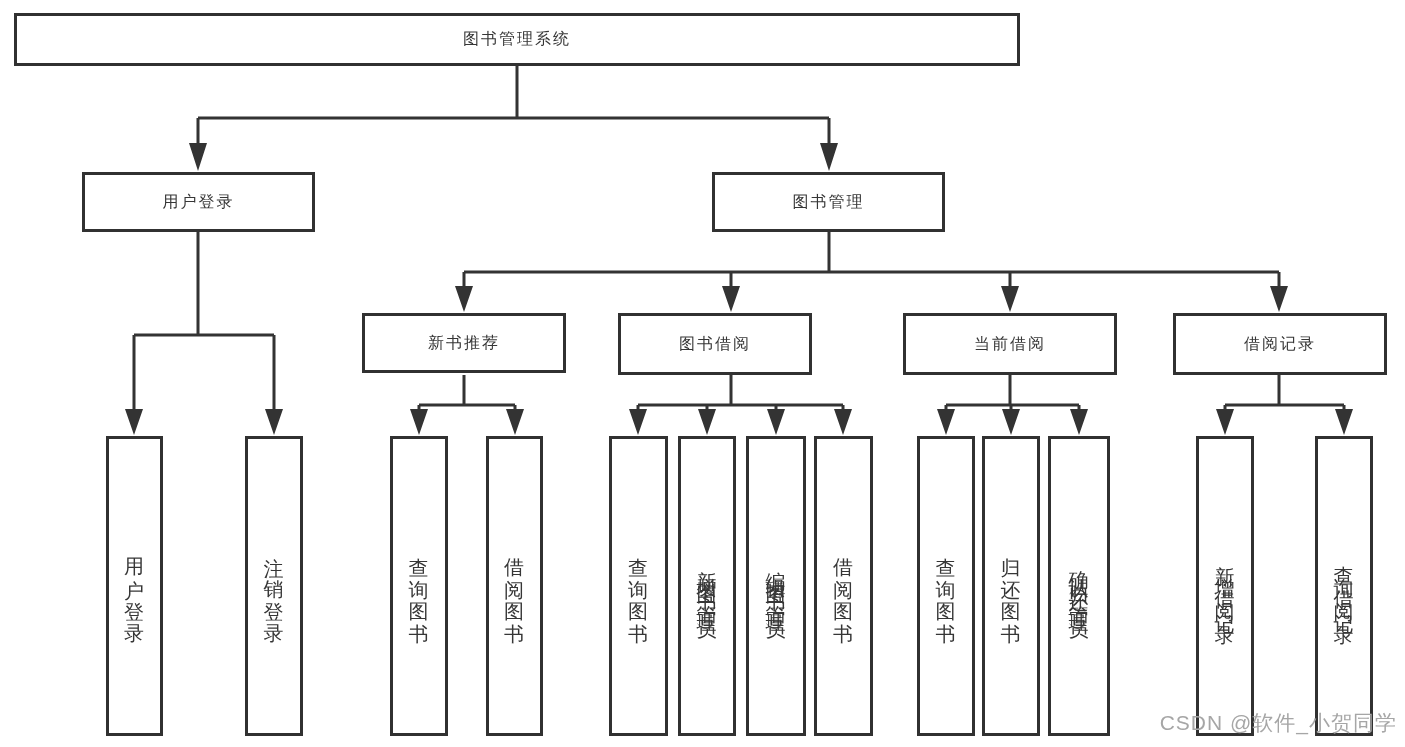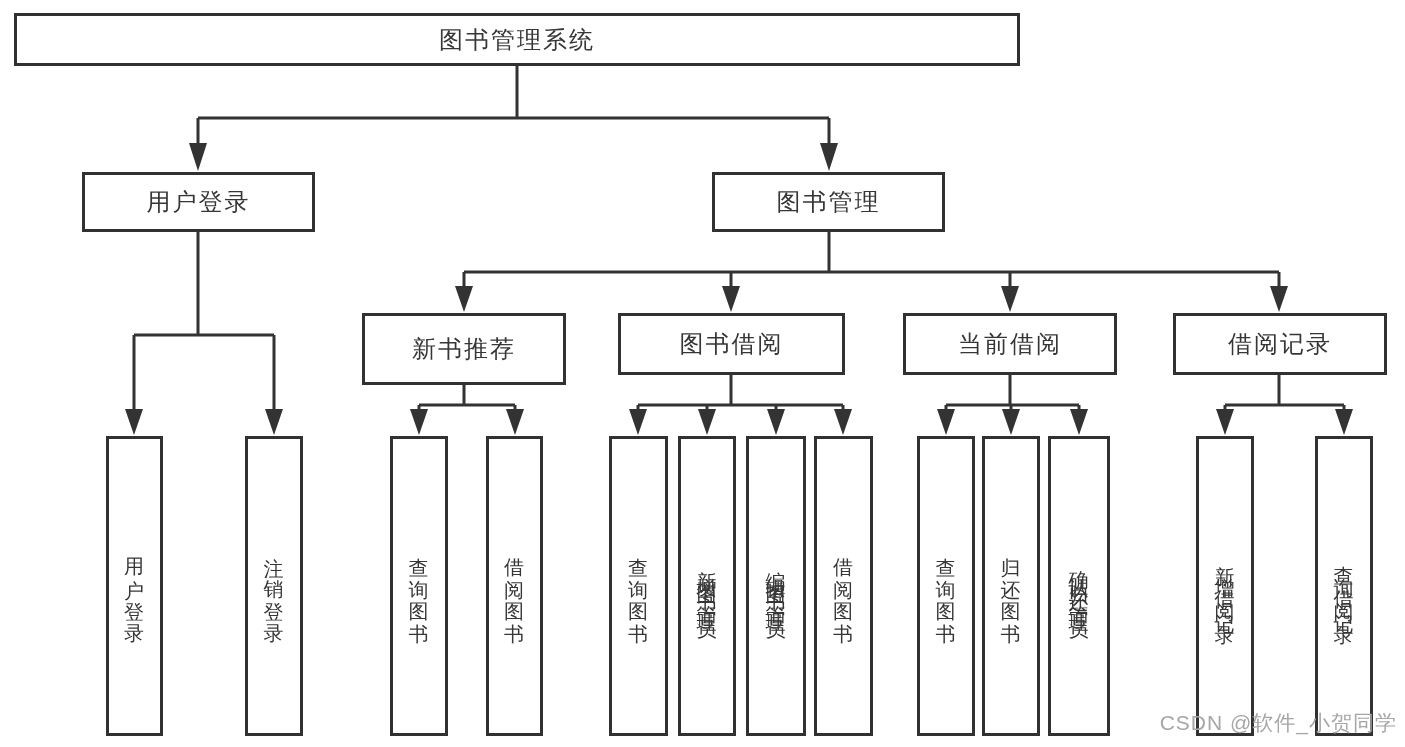--- a/index.html
+++ b/index.html
@@ -13,21 +13,21 @@
   .box{
     position:absolute;
     box-sizing:border-box;
     border:3px solid #313131;
     background:#ffffff;
     display:flex;
     align-items:center;
     justify-content:center;
   }
   .hlabel{
-    font-size:24px;
+    font-size:16px;
     color:#363636;
     letter-spacing:2px;
     white-space:nowrap;
   }
   .vlabel{
     writing-mode:vertical-rl;
     text-orientation:mixed;
     font-size:20px;
     color:#363636;
     line-height:1;
@@ -76,24 +76,24 @@
     <span class="hlabel">图书管理系统</span>
   </div>
 
   <div class="box" style="left:82px;top:172px;width:233px;height:60px;">
     <span class="hlabel">用户登录</span>
   </div>
   <div class="box" style="left:712px;top:172px;width:233px;height:60px;">
     <span class="hlabel">图书管理</span>
   </div>
 
-  <div class="box" style="left:362px;top:313px;width:204px;height:72px;">
+  <div class="box" style="left:362px;top:313px;width:204px;height:60px;">
     <span class="hlabel">新书推荐</span>
   </div>
-  <div class="box" style="left:618px;top:313px;width:227px;height:62px;">
+  <div class="box" style="left:618px;top:313px;width:194px;height:62px;">
     <span class="hlabel">图书借阅</span>
   </div>
   <div class="box" style="left:1173px;top:313px;width:214px;height:62px;">
     <span class="hlabel">借阅记录</span>
   </div>
   <div class="box" style="left:903px;top:313px;width:214px;height:62px;">
     <span class="hlabel">当前借阅</span>
   </div>
 
   <div class="box" style="left:106px;top:436px;width:57px;height:300px;">

